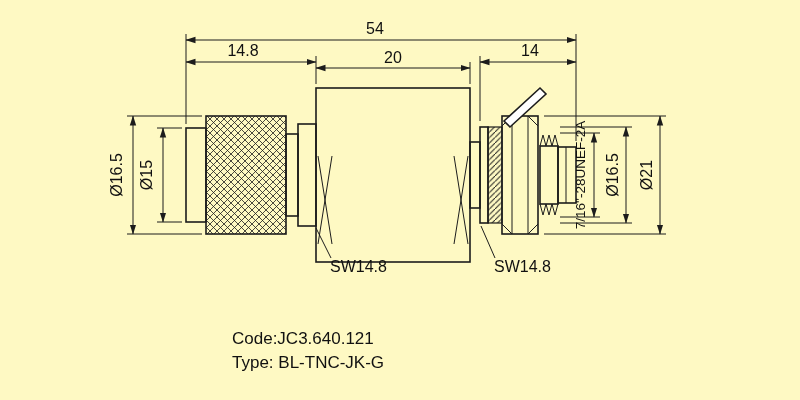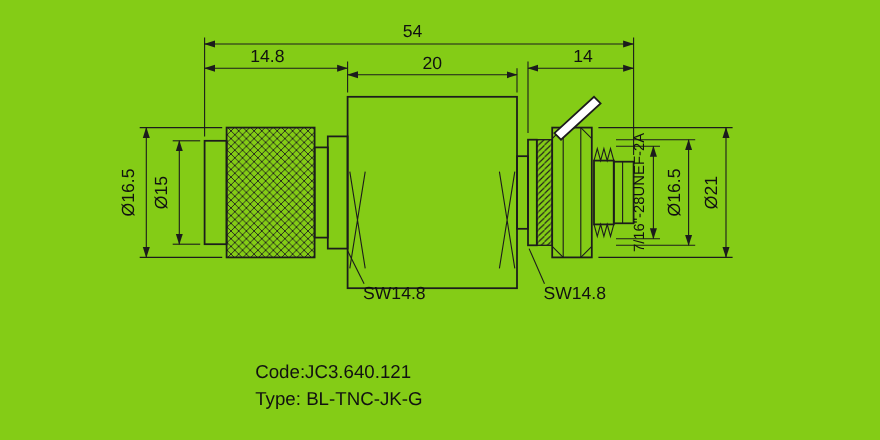--- a/index.html
+++ b/index.html
@@ -1,20 +1,20 @@
 <!DOCTYPE html>
 <html><head>
   <meta charset="utf-8">
   <style>
     html, body { margin: 0; padding: 0; background: #ffffff; }
     .page {
       position: relative;
       width: 800px;
       height: 400px;
-      background: #84cc16;
+      background: #fef9c3;
       overflow: hidden;
       font-family: "Liberation Sans", sans-serif;
       text-decoration: underline;
     }
     svg { display: block; }
     .ol  { fill: none; stroke: #1c1c1c; stroke-width: 1.6; }   
     .olf { fill: #ffffff; stroke: #1c1c1c; stroke-width: 1.6; }
     .thin{ fill: none; stroke: #1c1c1c; stroke-width: 1; }     
     .dimtxt {
       font-family: "Liberation Sans", sans-serif;

